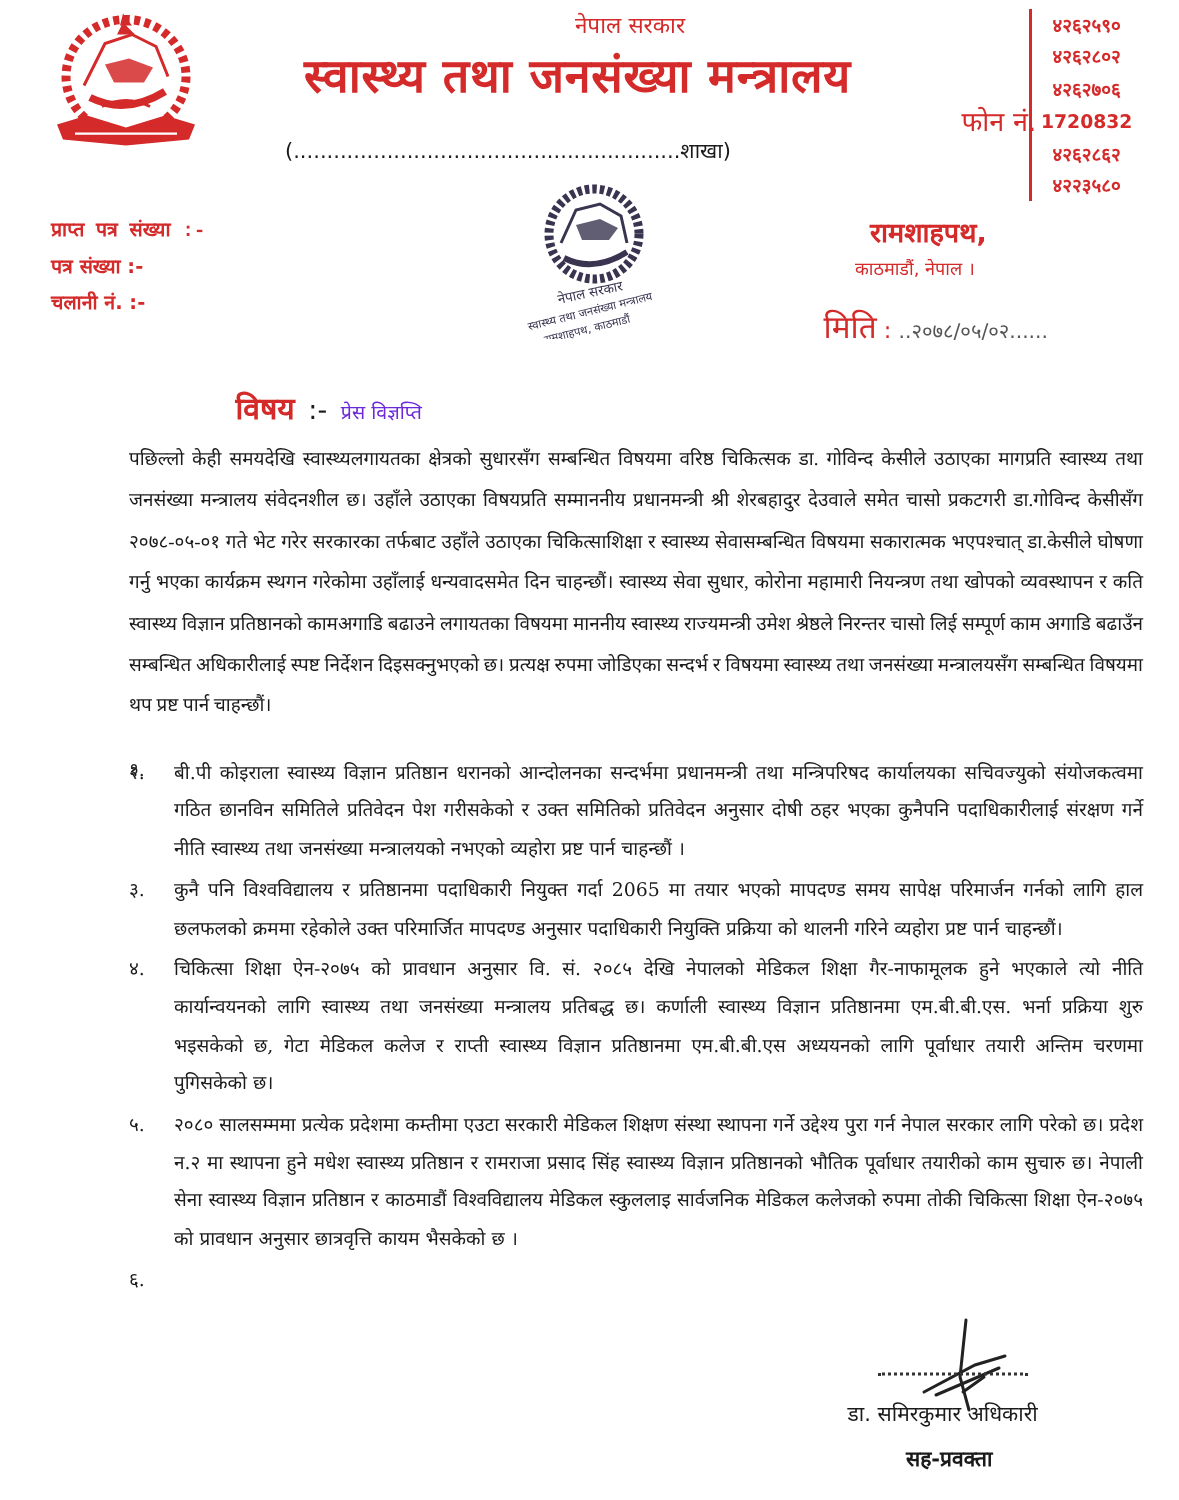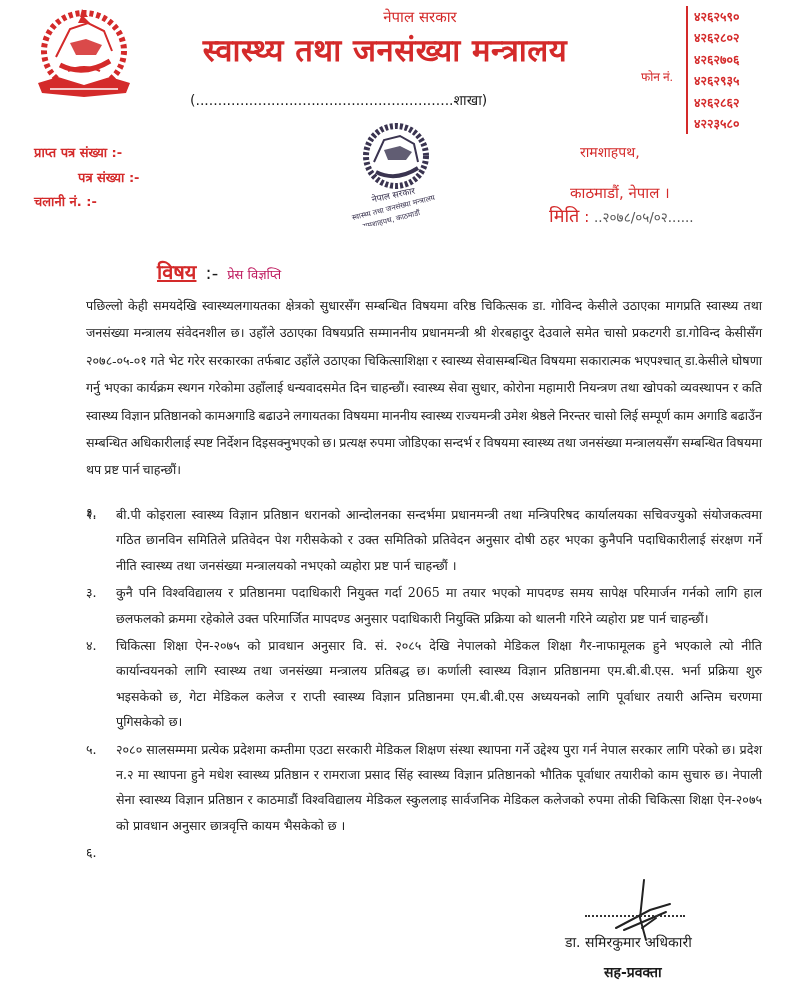--- a/index.html
+++ b/index.html
@@ -7,45 +7,45 @@
       font-family: "DejaVu Sans", sans-serif; color: #1a1a1a; }
     .red { color: #d42a2a; }
     .abs { position: absolute; }
 
     
     #emblem-left { left: 30px; top: 5px; width: 108px; height: 100px; }
     #gov-label { left: 360px; top: 6px; width: 120px; text-align: center; font-size: 15px; }
     #ministry-title { left: 150px; top: 28px; width: 470px; text-align: center; font-size: 31px;
       font-family: "DejaVu Serif", serif; font-weight: bold; letter-spacing: 0.5px; }
     #branch-line { left: 190px; top: 90px; width: 380px; font-size: 14px; white-space: nowrap; }
-    #phone-label { left: 641px; top: 68px; font-size: 12px; font-family: Liberation Serif, serif; }
+    #phone-label { left: 641px; top: 68px; font-size: 18px; }
     #phone-divider { left: 686px; top: 6px; width: 2px; height: 128px; background: #d42a2a; }
     #phone-list { left: 694px; top: 6px; font-size: 12.5px; font-weight: bold; line-height: 21.4px; text-align: center; }
 
     
     .ref-line { left: 34px; font-size: 13px; font-weight: bold; }
-    #ref-1 { top: 143px; }
-    #ref-2 { top: 168px; margin-left: 44px; }
+    #ref-1 { top: 143px; font-family: Liberation Mono, monospace; }
+    #ref-2 { top: 168px; }
     #ref-3 { top: 192px; }
 
     
     #seal-center { left: 336px; top: 118px; width: 115px; height: 108px; }
 
     
-    #address-1 { left: 580px; top: 142px; font-size: 14px; }
-    #address-2 { left: 570px; top: 182px; font-size: 15px; }
+    #address-1 { left: 580px; top: 142px; font-size: 18px; font-weight: bold; }
+    #address-2 { left: 570px; top: 170px; font-size: 12px; }
     #date-block { left: 549px; top: 203px; font-size: 15px; white-space: nowrap; }
-    #date-block .label { font-size: 18px; }
+    #date-block .label { font-size: 21px; }
     #date-block .value { color: #555; font-size: 13.5px; }
 
     
     #subject { left: 157px; top: 258px; white-space: nowrap; }
-    #subject .label { font-size: 20px; font-weight: bold; text-decoration: underline; }
+    #subject .label { font-size: 20px; font-weight: bold; }
     #subject .sep { font-size: 18px; margin: 0 4px; }
-    #subject .value { font-size: 13px; color: #be185d; }
+    #subject .value { font-size: 13px; color: #6d28d9; }
 
     
     #body-para { left: 86px; top: 293px; width: 676px; font-size: 12.6px; line-height: 27.4px;
       text-align: justify; font-family: Liberation Serif, serif; }
     #points { left: 86px; top: 500px; width: 676px; font-size: 12.6px; line-height: 25.4px;
       font-family: "DejaVu Serif", serif; margin: 0; padding: 0; list-style: none; }
     #points li { position: relative; padding-left: 30px; text-align: justify; margin-bottom: 2px; }
     #points li .num { position: absolute; left: 0; top: 0; }
 
     
@@ -73,21 +73,21 @@
 <div class="abs red" id="gov-label">नेपाल सरकार</div>
 <div class="abs red" id="ministry-title">स्वास्थ्य तथा जनसंख्या मन्त्रालय</div>
 <div class="abs" id="branch-line">(..........................................................शाखा)</div>
 
 <div class="abs red" id="phone-label">फोन नं.</div>
 <div class="abs" id="phone-divider"></div>
 <div class="abs red" id="phone-list">
   <div>४२६२५९०</div>
   <div>४२६२८०२</div>
   <div>४२६२७०६</div>
-  <div>४२६२९३५</div>
+  <div>1720832</div>
   <div>४२६२८६२</div>
   <div>४२२३५८०</div>
 </div>
 
 <div class="abs red ref-line" id="ref-1">प्राप्त पत्र संख्या :-</div>
 <div class="abs red ref-line" id="ref-2">पत्र संख्या :-</div>
 <div class="abs red ref-line" id="ref-3">चलानी नं. :-</div>
 
 <svg class="abs" id="seal-center" viewBox="0 0 115 108">
   <g fill="none" stroke="#3a3450">

